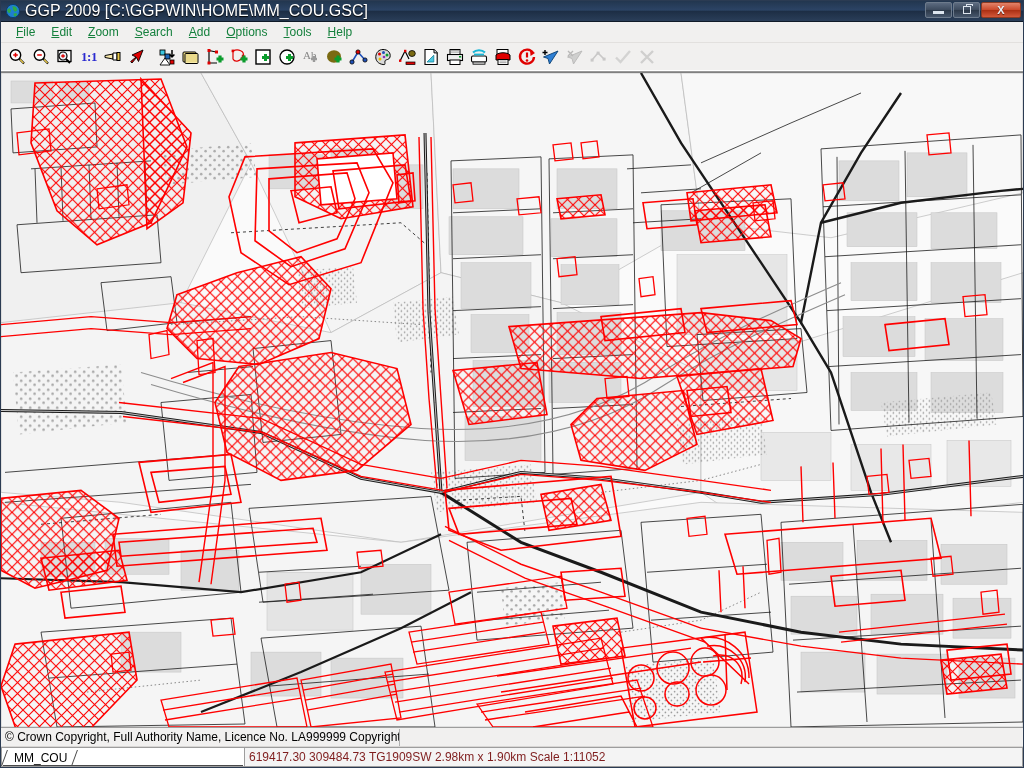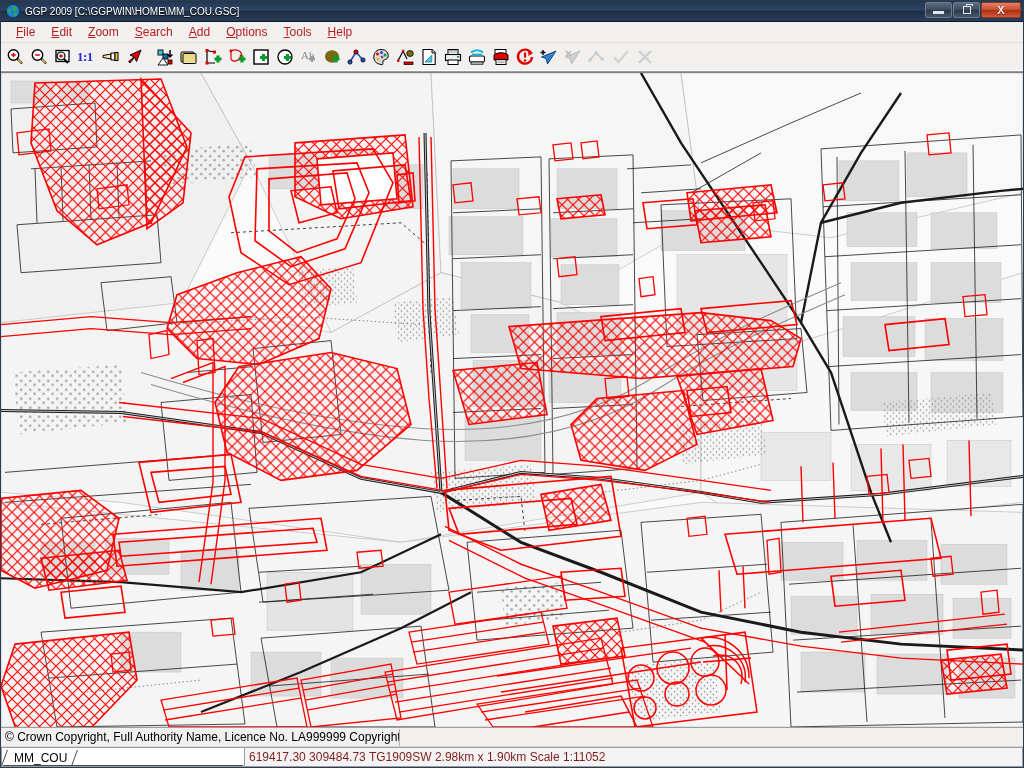--- a/index.html
+++ b/index.html
@@ -26,21 +26,21 @@
     display:flex;align-items:center;
     position:relative;
     padding-left:4px;
     border-bottom:1px solid #0f1a28;
   }
   .title-icon{
     width:16px;height:16px;margin-right:4px;flex:0 0 16px;
     position:relative;
   }
   .title-text{
-    color:#ffffff;font-size:10px;
+    color:#ffffff;font-size:16px;
     text-shadow:0 1px 1px #000;
     white-space:nowrap;
     letter-spacing:0px;
     text-align:center;
   }
   .winbtns{
     position:absolute;right:2px;top:1px;display:flex;gap:1px;
   }
   .winbtn{
     width:27px;height:16px;
@@ -68,37 +68,37 @@
 
   
   .menubar{
     height:20px;flex:0 0 20px;
     background:#f1f0ef;
     display:flex;align-items:center;
     padding-left:7px;
     border-bottom:1px solid #e2e0de;
   }
   .menu-item{
-    padding:2px 8px;font-size:12px;color:#b91c1c;cursor:default;
+    padding:2px 8px;font-size:12px;color:#15803d;cursor:default;
     white-space:nowrap;
   }
   .menu-item u{text-decoration:underline;}
 
   
   .toolbar{
     height:28px;flex:0 0 28px;
     background:#f1f0ef;
     display:flex;align-items:center;
     padding-left:4px;
     border-bottom:1px solid #9a9a9a;
     box-shadow:inset 0 -1px 0 #ffffff;
   }
   .tb-btn{
     width:24px;height:24px;flex:0 0 24px;
-    display:flex;align-items:center;
+    display:flex;align-items:center;justify-content:center;
     position:relative;
   }
   .tb-btn.disabled{opacity:.38;filter:grayscale(100%);}
   .tb-btn .oneone{
     font-family:"Liberation Serif",serif;font-weight:bold;font-size:13px;color:#2a2ad0;
     letter-spacing:-0.5px;
   }
   .tb-sep{width:6px;flex:0 0 6px;}
 
   

